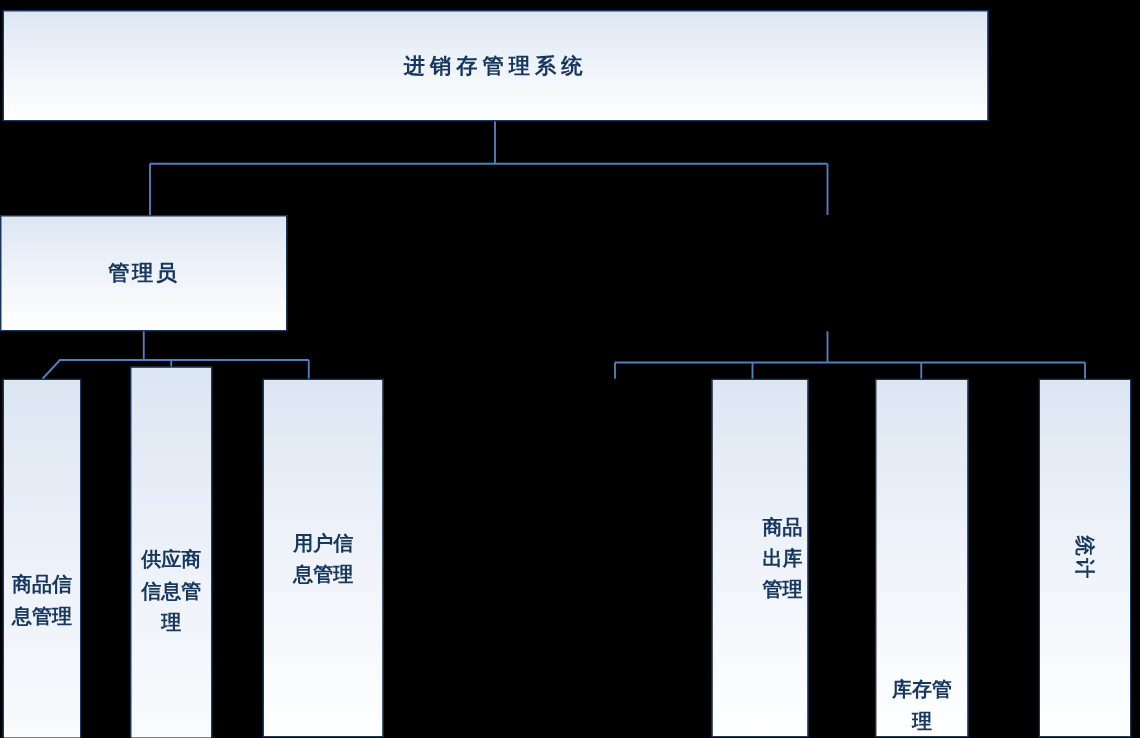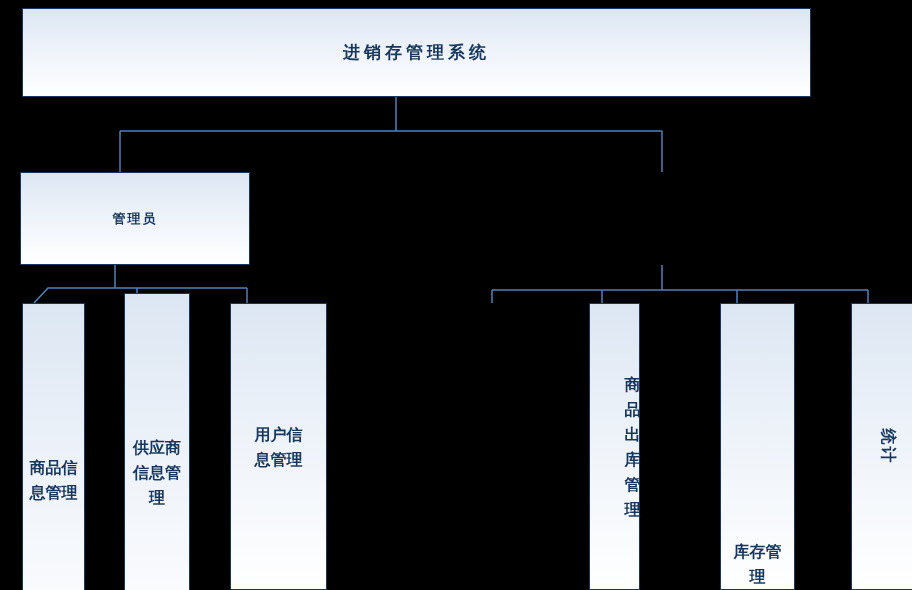--- a/index.html
+++ b/index.html
@@ -37,28 +37,27 @@
     background: linear-gradient(180deg,
       var(--node-fill-top, #dce6f2) 0%,
       #eaf0f8 35%,
       var(--node-fill-bottom, #ffffff) 100%);
     color: var(--text, #17375e);
     font-weight: bold;
     display: flex;
     align-items: center;
     justify-content: center;
     text-align: center;
-    margin-left: 20px;
   }
   .root {
     font-size: 17px;
     letter-spacing: 4px;
   }
   .branch {
-    font-size: 13px;
+    font-size: 17px;
     letter-spacing: 2px;
   }
   .leaf {
     font-size: 16px;
     line-height: 25px;
   }
   .leaf .label {
     display: inline-block;
     width: 3em;
     word-break: break-all;
@@ -110,21 +109,21 @@
 
   <div class="node leaf" style="left:104px; top:293px; width:66px; height:359px;">
     <span class="label">供应商信息管理</span>
   </div>
 
   <div class="node leaf" style="left:210px; top:303px; width:97px; height:287px;">
     <span class="label">用户信息管理</span>
   </div>
 
 
-  <div class="node leaf" style="left:569px; top:303px; width:51px; height:287px;padding-left:36px;">
+  <div class="node leaf" style="left:569px; top:303px; width:78px; height:287px;padding-left:36px;">
     <span class="label">商品出库管理</span>
   </div>
 
   <div class="node leaf" style="left:700px; top:303px; width:75px; height:287px;align-items:flex-end;">
     <span class="label">库存管理</span>
   </div>
 
   <div class="node leaf" style="left:831px; top:303px; width:74px; height:287px;">
     <span class="rot">统计</span>
   </div>

